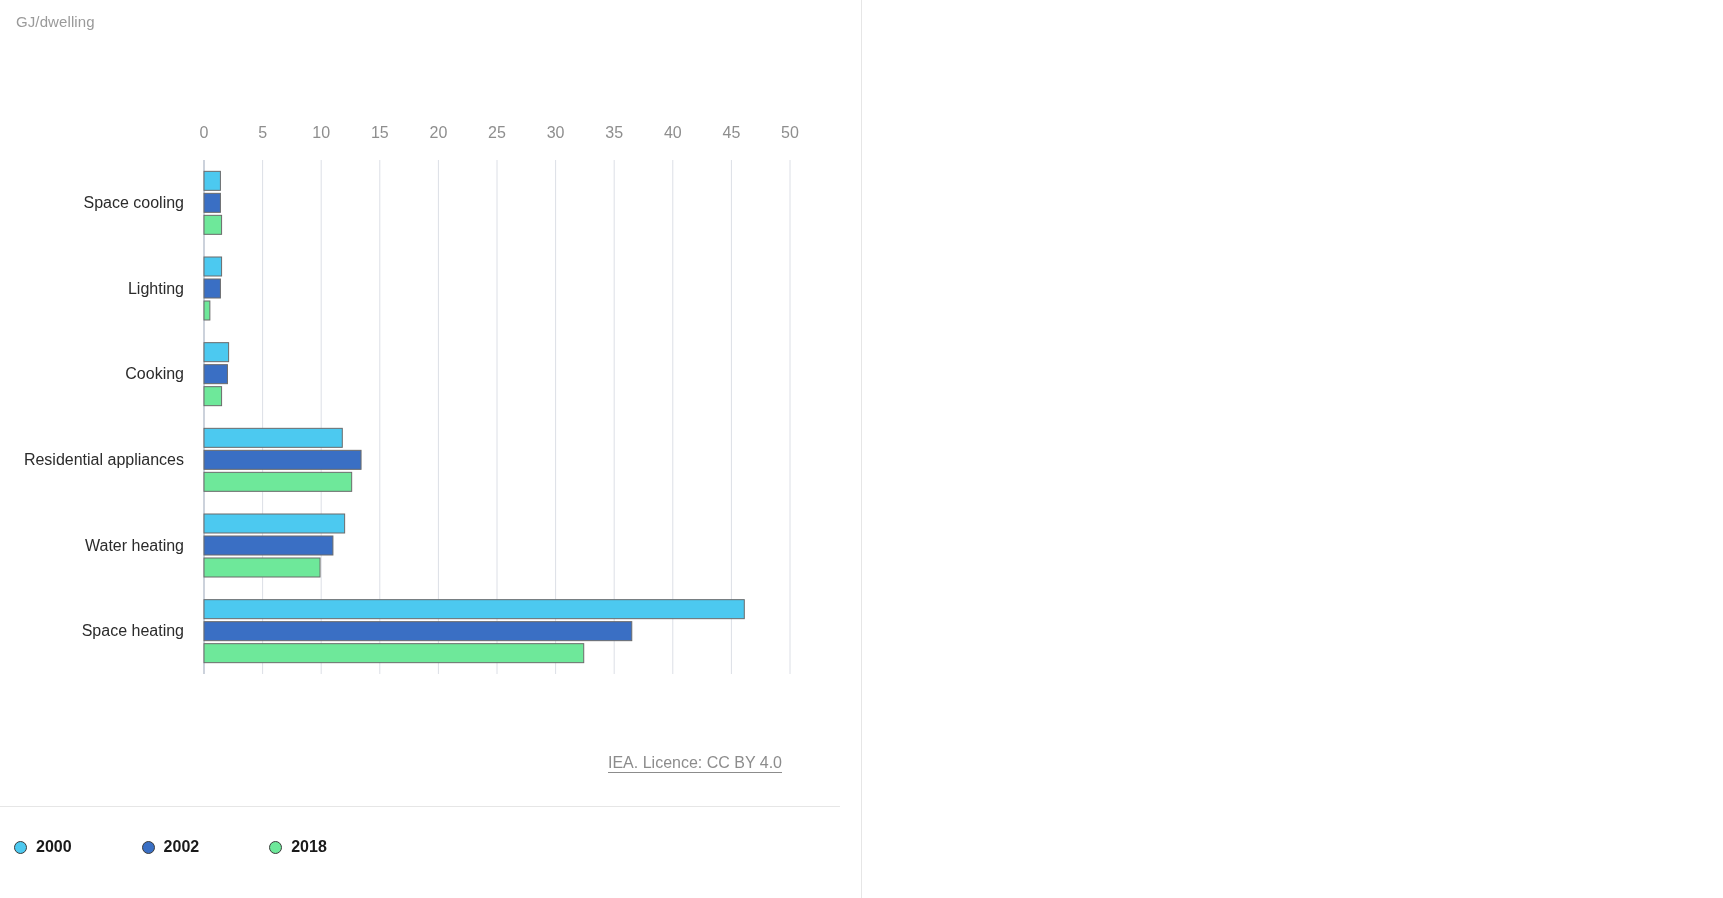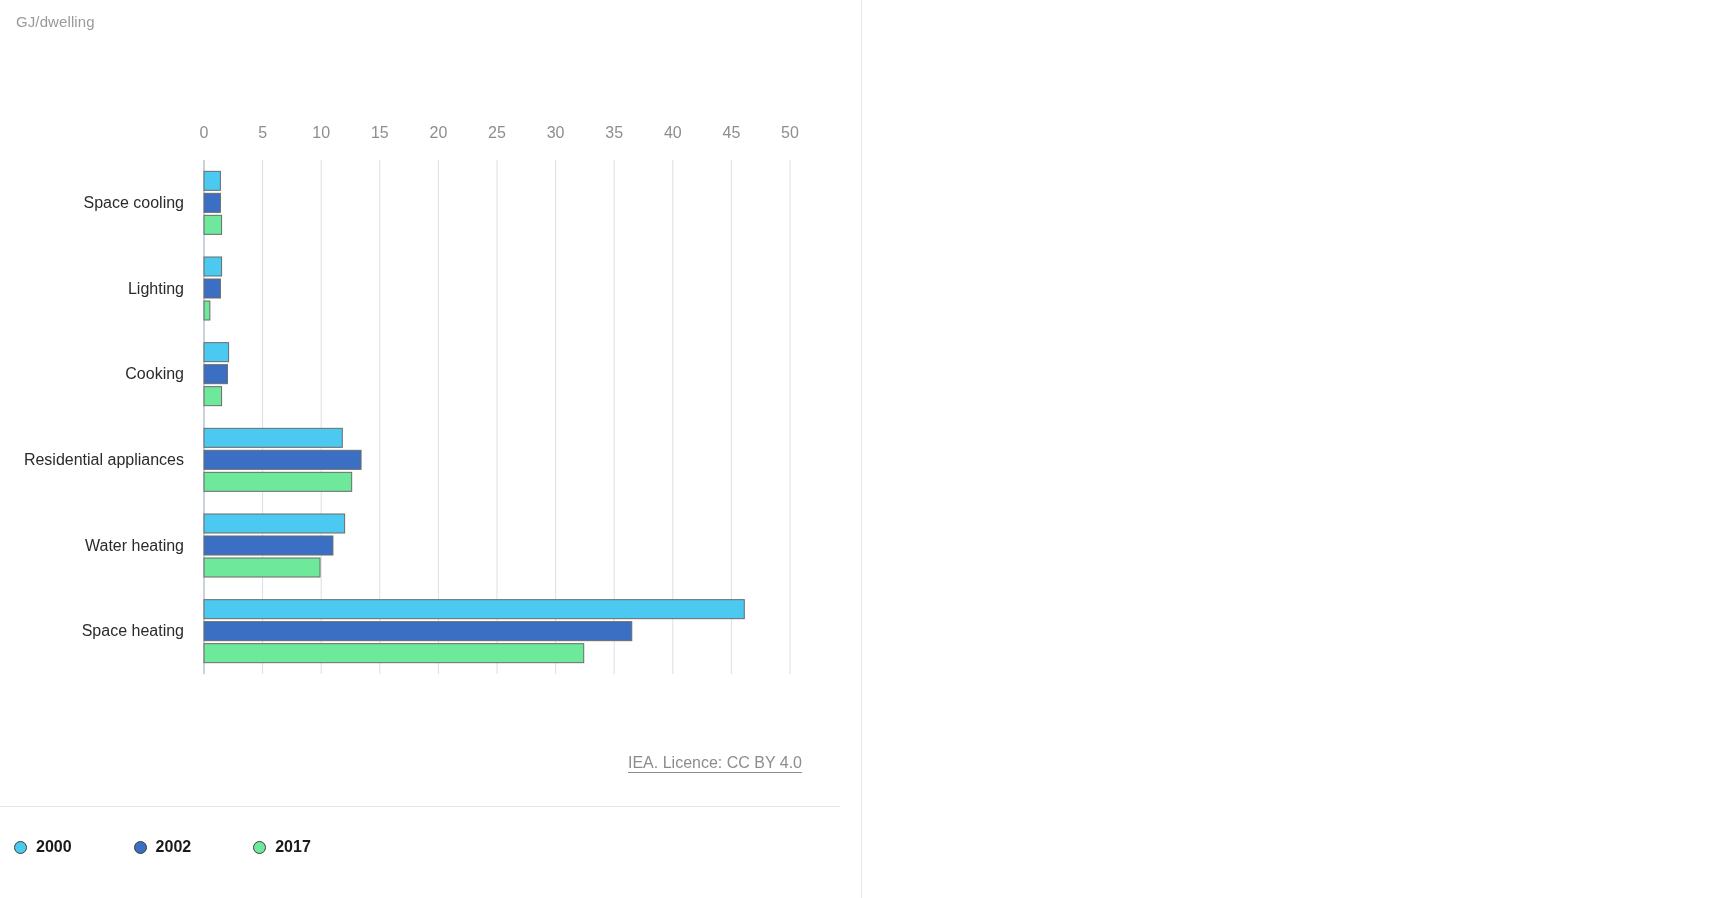--- a/index.html
+++ b/index.html
@@ -44,37 +44,37 @@
 
   
   .licence {
     position: absolute;
     font-size: 16px;
     color: #8c8c8c;
     text-decoration: underline;
     text-underline-offset: 4px;
     white-space: nowrap;
   }
-  .licence-left  { left: 628px;  top: 754px; }
+  .licence-left  { left: 608px;  top: 754px; }
 
   .hr-left {
     position: absolute;
     left: 0; top: 806px;
     width: 840px; height: 1px;
     background: #e6e6e6;
   }
 
   
   .legend {
     position: absolute;
     display: flex;
     flex-wrap: wrap;
     align-items: center;
   }
-  .legend-left  { left: 14px;  top: 838px; gap: 8px; }
+  .legend-left  { left: 14px;  top: 838px; gap: 16px; }
 
   .legend-item {
     display: flex;
     align-items: center;
     white-space: nowrap;
   }
   .legend-left .legend-item  { margin-right: 54px; }
 
   .legend-dot {
     width: 13px; height: 13px;
@@ -181,21 +181,21 @@
         <div class="legend-item">
           <span class="legend-dot" style="background: rgb(76, 201, 240);"></span>
           <span class="legend-text">2000</span>
         </div>
         <div class="legend-item">
           <span class="legend-dot" style="background: rgb(58, 111, 196);"></span>
           <span class="legend-text">2002</span>
         </div>
         <div class="legend-item">
           <span class="legend-dot" style="background: rgb(110, 232, 154);"></span>
-          <span class="legend-text">2017</span>
+          <span class="legend-text">2018</span>
         </div>
       </div>
   </div>
 
   <div class="vdivider"></div>
 
   <div class="panel panel-right">
 
     
 

